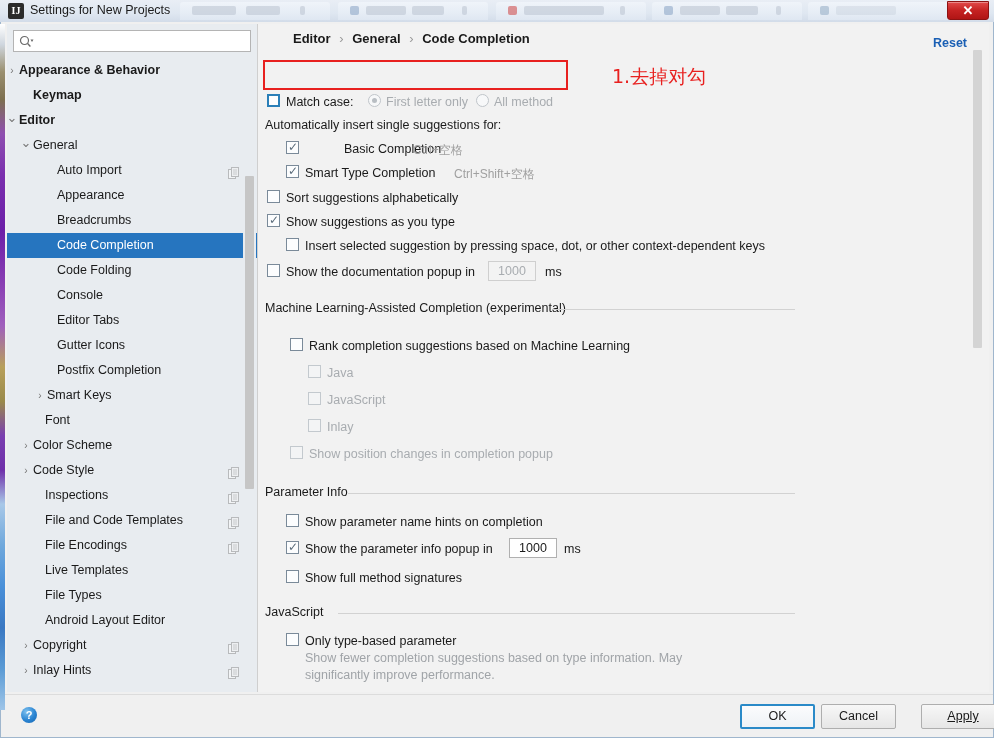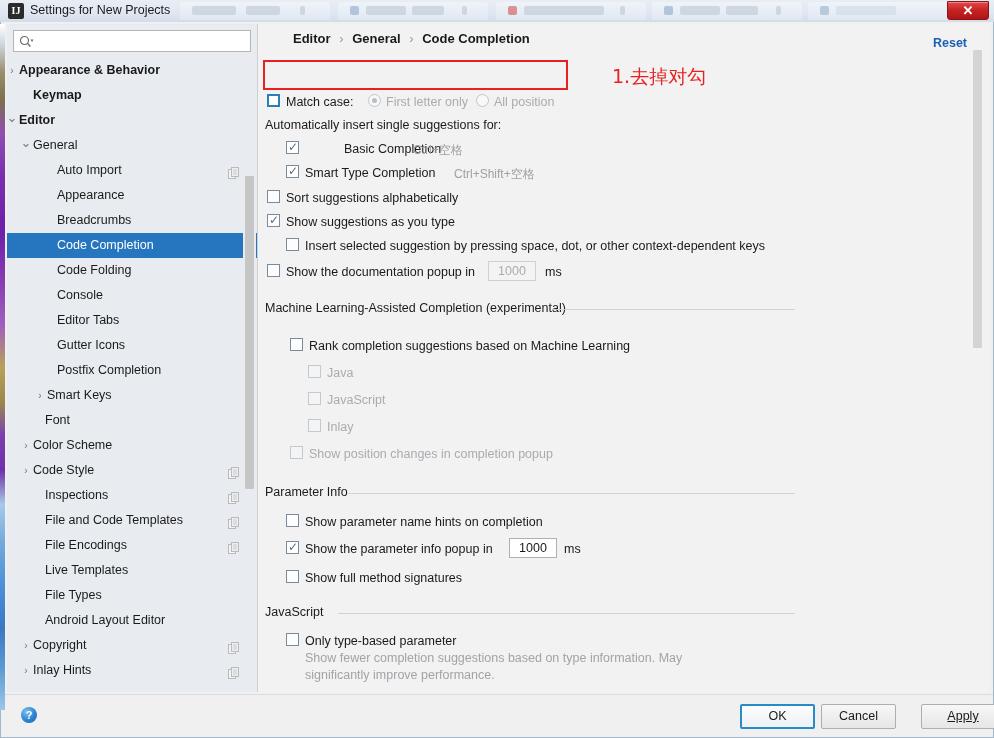--- a/index.html
+++ b/index.html
@@ -448,21 +448,21 @@
 
       <div id="reset-link">Reset</div>
 
       <div class="cb hl" style="left:9px;top:70px;"></div>
       <div class="cb-lbl" style="left:28px;top:71px;font-weight:normal;">Match case:</div>
       <div class="radio" style="left:110px;top:70px;">
         <div class="dot"></div>
       </div>
       <div class="cb-lbl dis" style="left:128px;top:71px;">First letter only</div>
       <div class="radio" style="left:218px;top:70px;"></div>
-      <div class="cb-lbl dis" style="left:236px;top:71px;">All position</div>
+      <div class="cb-lbl dis" style="left:236px;top:71px;">All method</div>
 
       <div class="plain" style="left:7px;top:94px;">Automatically insert single suggestions for:</div>
 
       <div class="cb" style="left:28px;top:117px;">
         <span class="tick">✓</span>
       </div>
       <div class="cb-lbl" style="left:47px;top:118px;margin-left:39px;">Basic Completion</div>
       <div class="shortcut" style="left:155px;top:118px;">Ctrl+空格</div>
 
       <div class="cb" style="left:28px;top:141px;">

